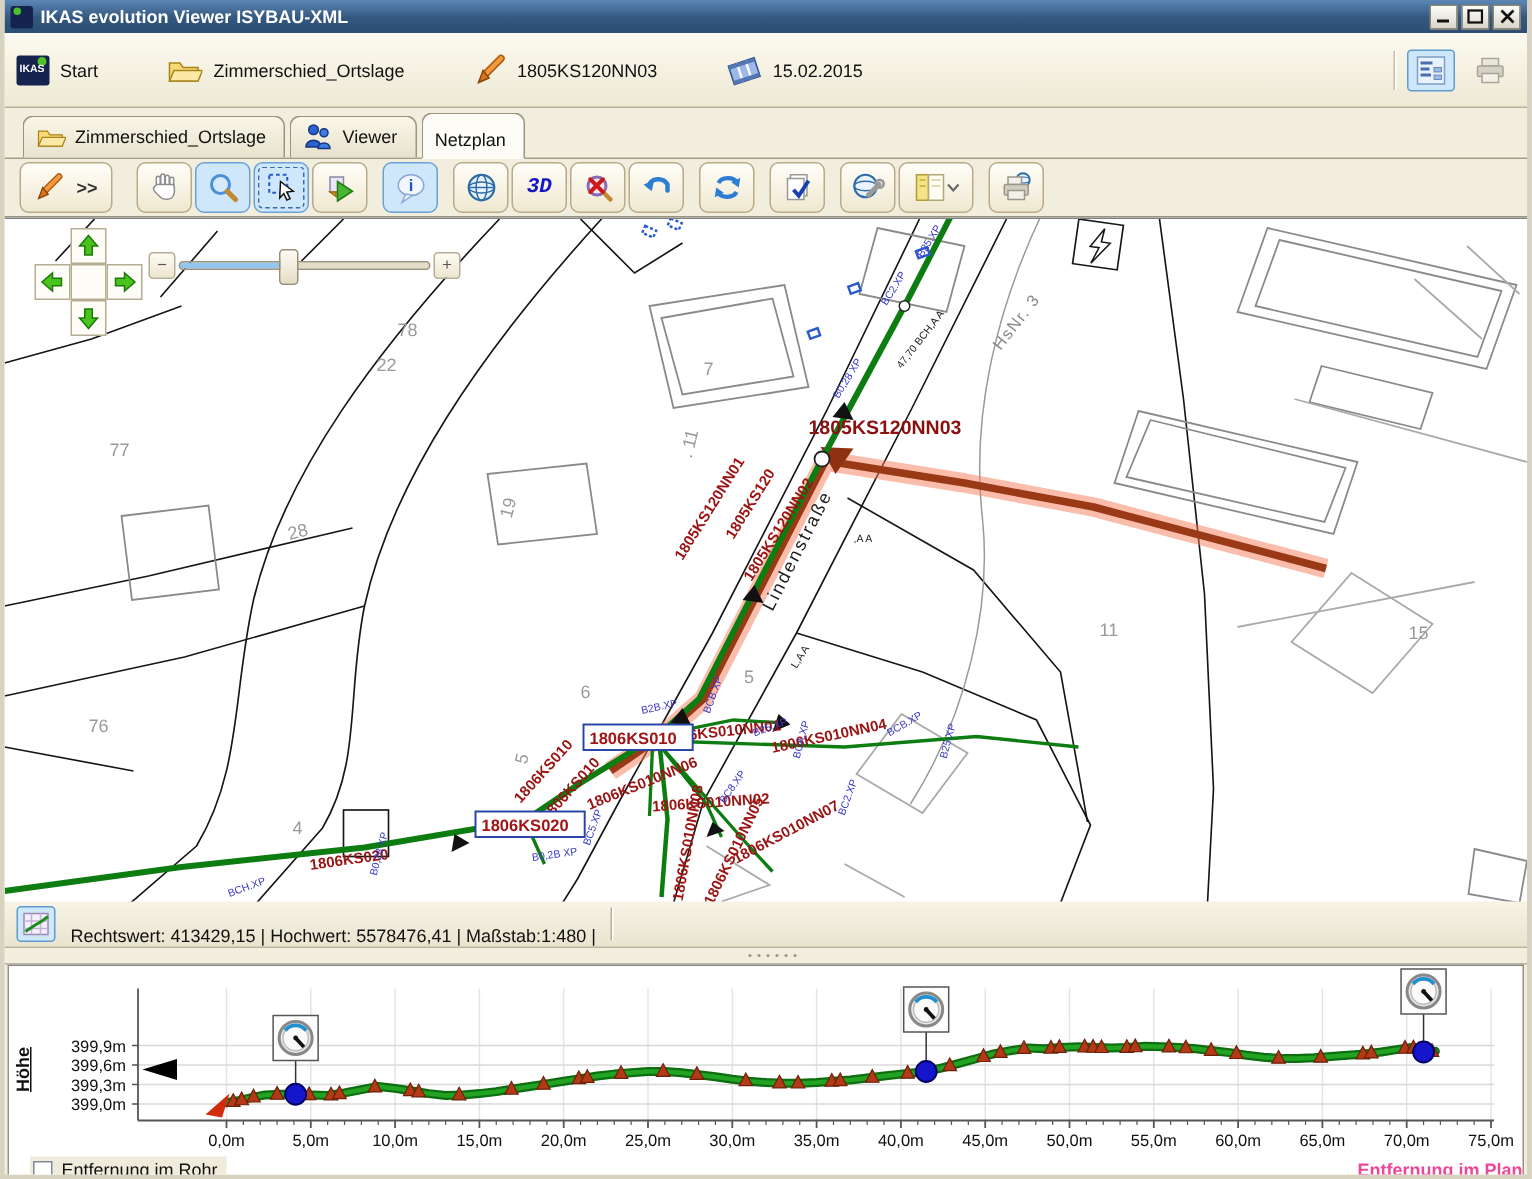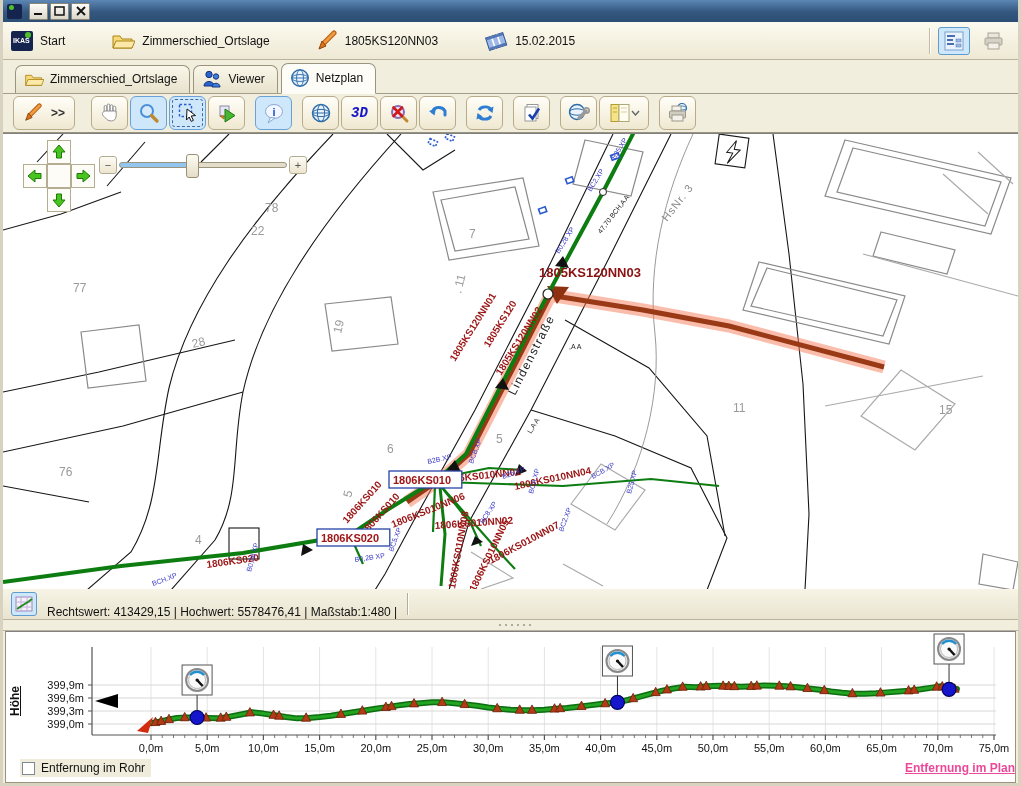--- a/index.html
+++ b/index.html
@@ -9,37 +9,37 @@
   
   .titlebar{height:22px;background:linear-gradient(180deg,#5c87b5 0%,#33577e 55%,#2c4e74 100%);
     display:flex;align-items:center;padding:0 4px;color:#fff;}
   .titlebar .t-logo{width:15px;height:15px;background:#14244e;border-radius:2px;position:relative;margin-right:5px;flex:0 0 auto;}
   .titlebar .t-logo i{position:absolute;left:2px;top:1px;width:5px;height:5px;border-radius:50%;background:#4fbf2a;}
   .titlebar .t-text{font-size:12px;font-weight:bold;flex:1;white-space:nowrap;}
   .winbtn{width:19px;height:17px;margin-left:2px;background:linear-gradient(180deg,#fdfdfa,#d9d5c9);
     border:1px solid #8a8674;border-radius:1px;display:flex;align-items:center;justify-content:center;}
   .winbtn svg{display:block}
   
-  .crumbbar{height:38px;background:linear-gradient(180deg,#fcfaf0,#eee9d4);border-bottom:1px solid #b9b39e;
+  .crumbbar{height:50px;background:linear-gradient(180deg,#fcfaf0,#eee9d4);border-bottom:1px solid #b9b39e;
     display:flex;align-items:center;padding:0 8px;}
   .crumb{display:flex;align-items:center;gap:7px;margin-right:46px;font-size:12px;color:#111;}
   .crumb .cicon{display:flex;align-items:center;}
   .crumb-logo{width:22px;height:20px;background:#14244e;border-radius:2px;position:relative;}
   .crumb-logo i{position:absolute;right:2px;top:1px;width:6px;height:6px;border-radius:50%;background:#4fbf2a;}
   .crumb-logo b{position:absolute;left:2px;top:6px;font-size:7px;font-weight:bold;color:#fff;}
   .crumb-right{margin-left:auto;display:flex;align-items:center;gap:8px;}
   .vsep{width:1px;height:26px;background:#c2bca6;box-shadow:1px 0 0 #fff;}
   .tool-mini{width:32px;height:28px;border-radius:3px;display:flex;align-items:center;justify-content:center;}
   .tool-mini.sel{background:#cfe7fa;border:1px solid #5e9bcf;}
   .tool-mini.dis{opacity:.85;}
   
   .tabbar{height:34px;background:#f1eedd;display:flex;align-items:flex-end;padding:0 0 0 12px;border-bottom:1px solid #a49e88;}
   .tab{display:flex;align-items:center;gap:6px;font-size:12px;color:#111;border:1px solid #9a947e;border-bottom:none;
     border-radius:7px 7px 0 0;padding:4px 12px 5px 8px;background:linear-gradient(180deg,#faf7ea,#e7e2cc);margin-right:3px;height:28px;}
-  .tab.active{background:#fdfcf7;height:31px;border-color:#8f english8972;border-bottom:1px solid #fdfcf7;margin-bottom:-1px;}
+  .tab.active{background:#fdfcf7;height:31px;border-color:#8f english8972;border-bottom:1px solid #fdfcf7;margin-bottom:-1px;flex-direction:column;}
   
   .maptoolbar{height:39px;background:#f1eedd;display:flex;align-items:center;padding:0 10px;border-bottom:1px solid #9a947e;}
   .tbtn{width:37px;height:34px;border:1px solid #b9ab89;border-radius:6px;background:linear-gradient(180deg,#fffef8,#efe8d0);
     display:flex;align-items:center;justify-content:center;margin-right:2px;position:relative;}
   .tbtn.wide{width:62px;justify-content:space-around;padding:0 5px;}
   .tbtn.on{background:#cfe7fa;border-color:#6aa2d8;}
   .tbtn.focus{outline:1px dashed #3c6aa0;outline-offset:-4px;}
   .tbtn.split{width:50px;}
   .gap8{width:8px}.gap14{width:14px}
   .morelbl{font-size:12px;font-weight:bold;color:#333;}
@@ -87,20 +87,21 @@
 </style>
 </head>
 <body>
 
 <div class="window">
 
   <div class="titlebar">
     <span class="t-logo">
         <i></i>
       </span>
+    <span class="t-text">IKAS evolution Viewer  ISYBAU-XML</span>
     <span class="winbtn">
         <svg width="11" height="9">
           <line x1="1" y1="7" x2="9" y2="7" stroke="#111" stroke-width="2"></line>
         </svg>
       </span>
     <span class="winbtn">
         <svg width="11" height="10">
           <rect x="1" y="1" width="9" height="8" fill="none" stroke="#111" stroke-width="1.5"></rect>
         </svg>
       </span>

